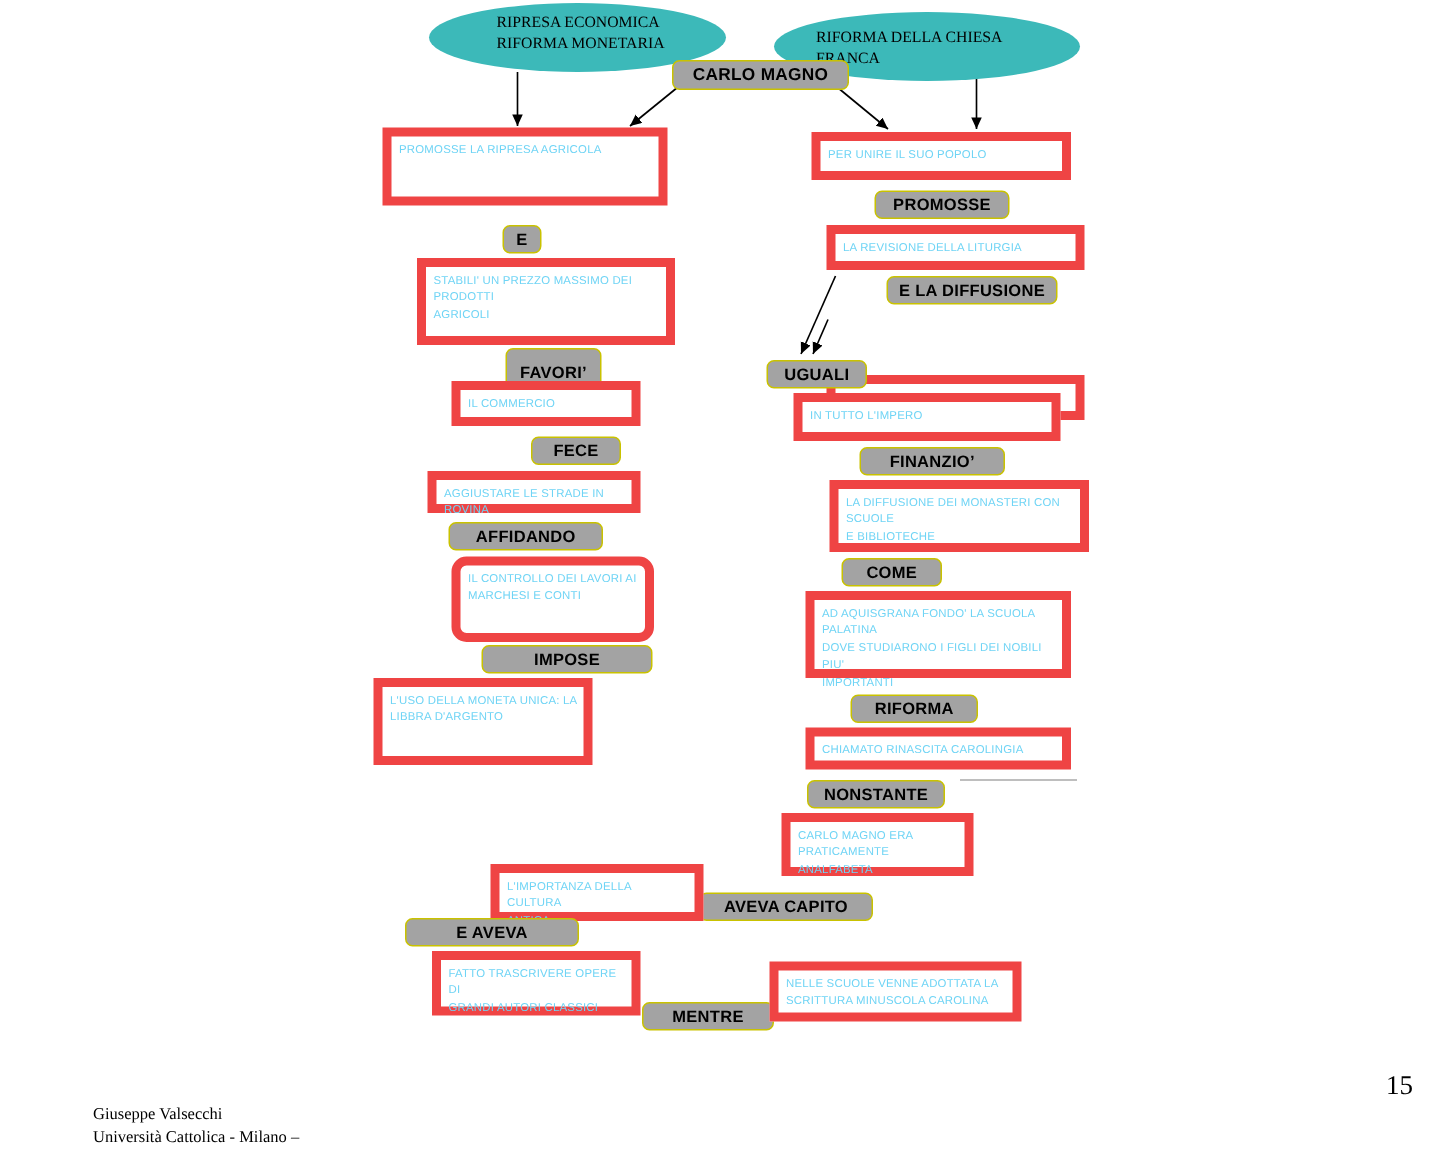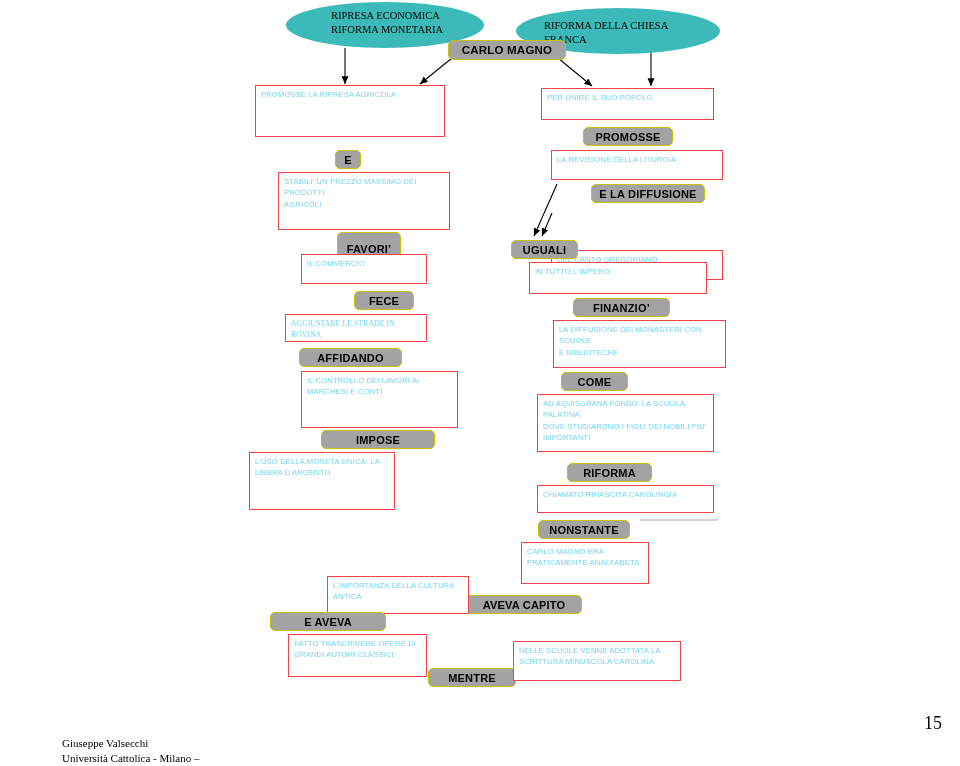--- a/index.html
+++ b/index.html
@@ -28,21 +28,21 @@
     position:absolute;background:#a3a3a3;border:1px solid #c9c200;
     border-radius:5px;
     font-weight:bold;font-size:11px;color:#000;
     display:flex;align-items:center;justify-content:center;
     text-align:center;box-sizing:border-box;
     letter-spacing:.2px;
   }
 
   
   .box{
-    position:absolute;background:#ffffff;border:1px solid #ef4444;
+    position:absolute;background:#ffffff;border:6px solid #ef4444;
     box-sizing:border-box;
     padding-left:20px;
   }
   .box .txt{
     position:absolute;left:5px;top:3px;right:4px;
     font-size:7.6px;color:#6fd4f5;line-height:1.5;
     white-space:pre-line;letter-spacing:.15px;
   }
 
   
@@ -102,25 +102,25 @@
   <div class="ylabel" style="left:335px;top:150px;width:26px;height:19px;">E</div>
   <div class="box" style="left:278px;top:172px;width:172px;height:58px;">
     <div class="txt">STABILI' UN PREZZO MASSIMO DEI PRODOTTI
 AGRICOLI</div>
   </div>
   <div class="ylabel" style="left:337px;top:232px;width:64px;height:34px;">FAVORI’</div>
   <div class="box" style="left:301px;top:254px;width:126px;height:30px;">
     <div class="txt">IL COMMERCIO</div>
   </div>
   <div class="ylabel" style="left:354px;top:291px;width:60px;height:19px;">FECE</div>
-  <div class="box" style="left:285px;top:314px;width:142px;height:28px;font-family:Liberation Serif, serif;">
+  <div class="box" style="left:285px;top:314px;width:142px;height:28px;">
     <div class="txt">AGGIUSTARE LE STRADE IN ROVINA</div>
   </div>
   <div class="ylabel" style="left:299px;top:348px;width:103px;height:19px;">AFFIDANDO</div>
-  <div class="box" style="left:301px;top:371px;width:157px;height:57px;">
+  <div class="box" style="left:301px;top:371px;width:135px;height:57px;border-radius:10px;">
     <div class="txt">IL CONTROLLO DEI LAVORI AI
 MARCHESI E CONTI</div>
   </div>
   <div class="ylabel" style="left:321px;top:430px;width:114px;height:19px;">IMPOSE</div>
   <div class="box" style="left:249px;top:452px;width:146px;height:58px;">
     <div class="txt">L'USO DELLA MONETA UNICA: LA
 LIBBRA D'ARGENTO</div>
   </div>
 
   <div class="box" style="left:541px;top:88px;width:173px;height:32px;">

